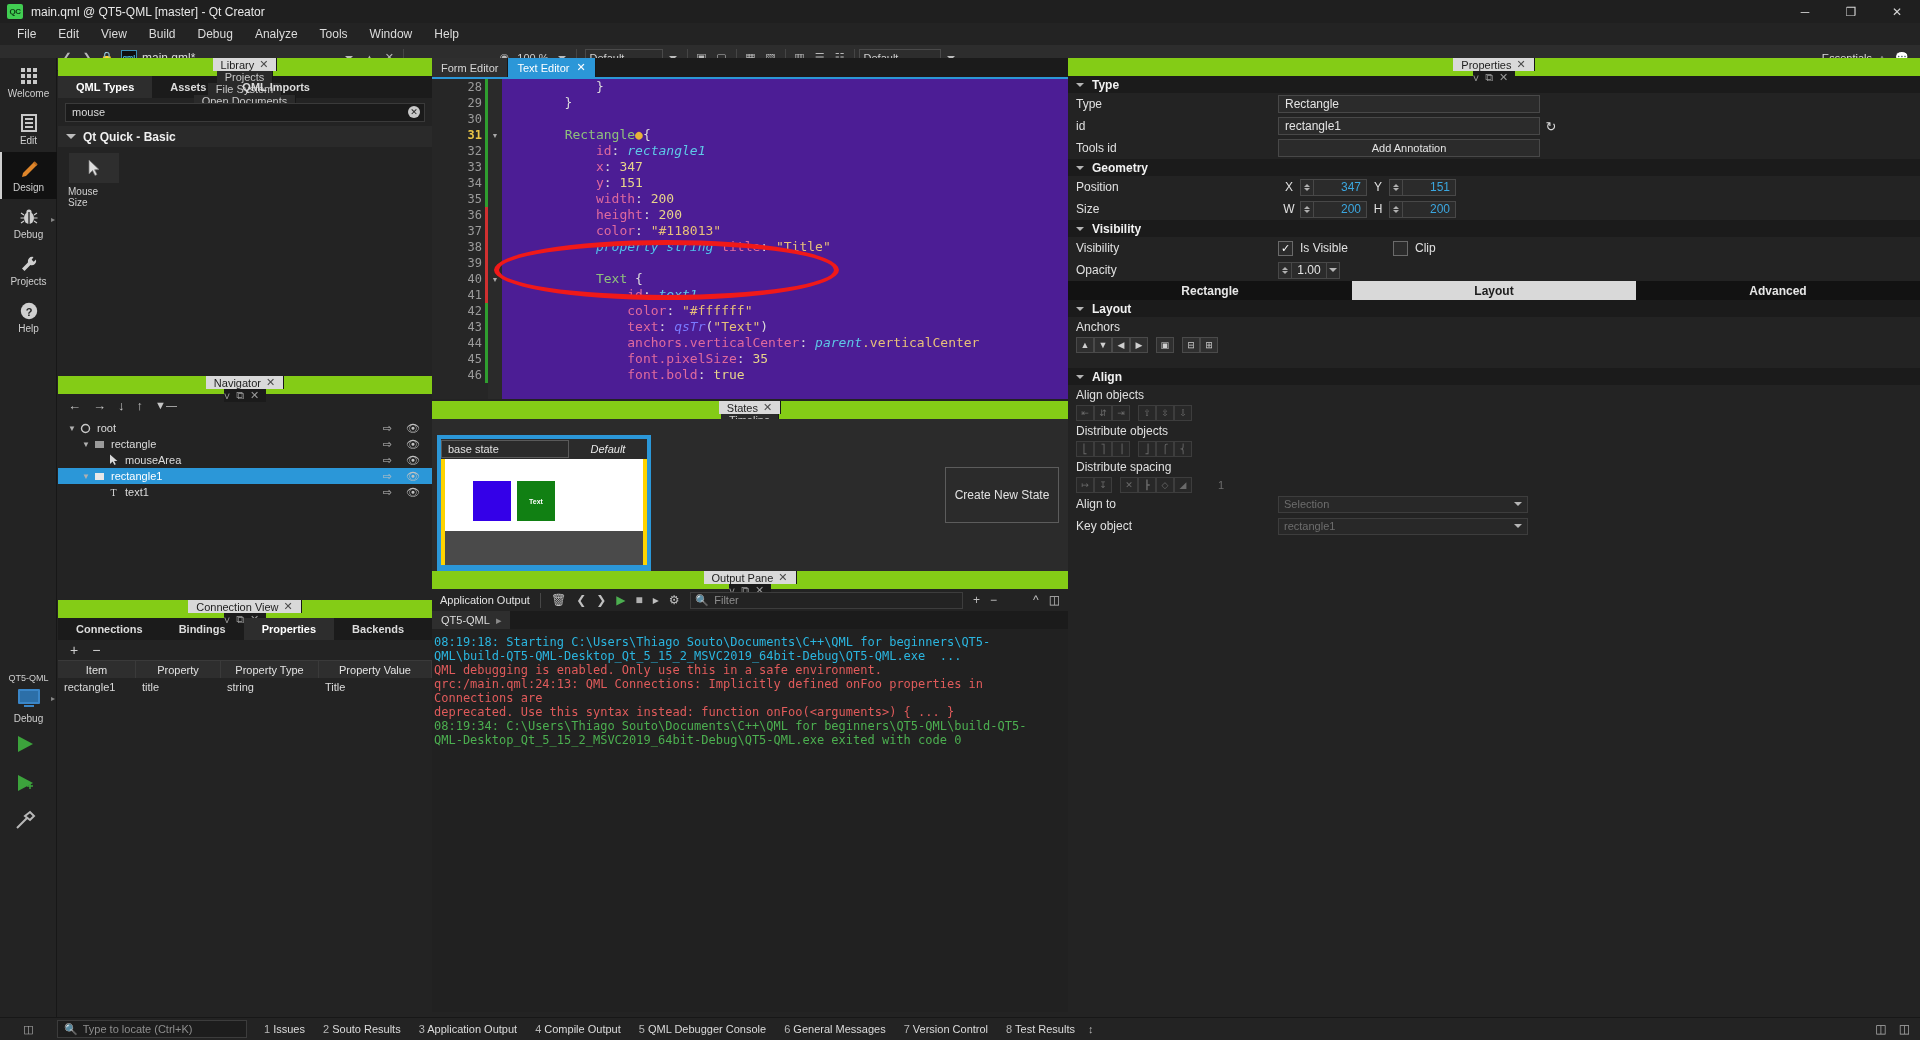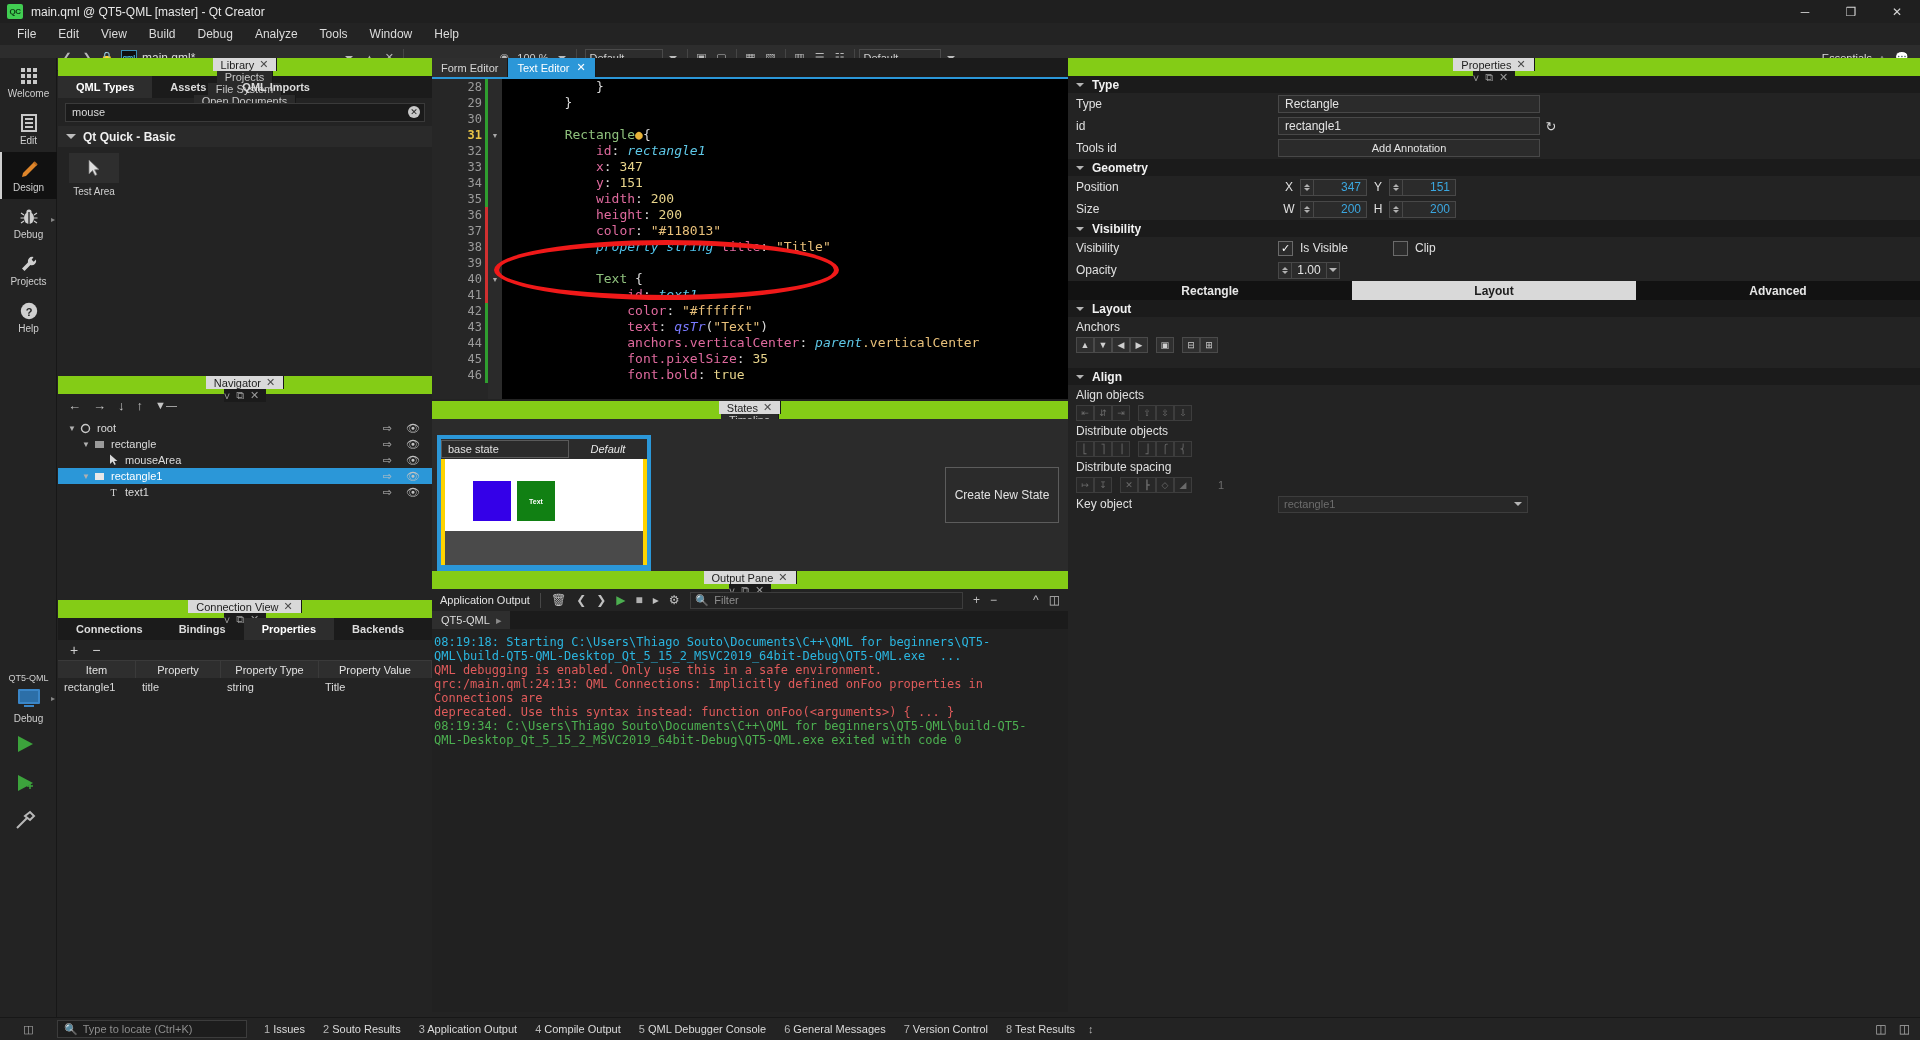--- a/index.html
+++ b/index.html
@@ -143,21 +143,21 @@
   .cv-toolbar { height: 20px; display: flex; align-items: center; gap: 14px; padding-left: 12px; color: #cfcfcf; font-size: 14px; }
   .cv-head { height: 18px; display: flex; background: #2e2e2e; font-size: 11px; color: #e2e2e2; border-top: 1px solid #3a3a3a; }
   .cv-head div { display: flex; align-items: center; justify-content: center; border-right: 1px solid #3a3a3a; }
   .cv-row { height: 18px; display: flex; font-size: 11px; color: #dcdcdc; }
   .cv-row div { display: flex; align-items: center; padding-left: 6px; }
 
   
   .editor-tabs { height: 19px; display: flex; background: #1b1b1b; }
   .etab { padding: 0 9px; display: flex; align-items: center; gap: 7px; font-size: 11px; background: #2f2f2f; color: #d6d6d6; border-right:1px solid #171717;}
   .etab.sel { background: #2b97d8; color: #fff; }
-  .code-area { position: relative; background: #000000; overflow: hidden; }
+  .code-area { position: relative; background: #4c1d95; overflow: hidden; }
   .code-top-line { height: 2px; background: #2b97d8; }
   .gutter { position: absolute; left: 0; top: 2px; width: 56px; bottom: 0; background: #262626; }
   .lnum { height: 16px; line-height: 16px; text-align: right; padding-right: 6px;
     font-family: "DejaVu Sans Mono", monospace; font-size: 12px; color: #9b9b9b; }
   .lnum.cur { color: #e8c547; font-weight: bold; }
   .foldcol { position: absolute; left: 56px; top: 2px; width: 14px; bottom: 0; background: #2a2a2a; }
   .fold { height: 16px; display: flex; align-items: center; justify-content: center; font-size: 7px; color: #a8a8a8; }
   .codelines { position: absolute; left: 70px; top: 2px; right: 0; bottom: 0;
     font-family: "DejaVu Sans Mono", monospace; font-size: 13px; white-space: pre; }
   .cl { height: 16px; line-height: 16px; }
@@ -470,21 +470,21 @@
       <span class="tri-d"></span>
       <span>Qt Quick - Basic</span>
     </div>
     <div class="lib-items">
       <div class="lib-item">
         <div class="box">
           <svg width="14" height="18" viewBox="0 0 14 18">
               <path d="M2 1 L2 15 L5.5 11.5 L8 16.5 L10 15.5 L7.6 10.8 L12 10.5 Z" fill="#dedede" stroke="#777" stroke-width="0.7"></path>
             </svg>
         </div>
-        <div class="nm">Test Area</div>
+        <div class="nm">Mouse Size</div>
       </div>
     </div>
   </div>
 
   <div class="panel" style="left:58px;top:376px;width:374px;height:224px">
     <div class="panel-tabs">
       <div class="ptab sel">
         <span>Navigator</span>
         <span class="x">✕</span>
       </div>
@@ -887,20 +887,27 @@
       <div class="ibtn dis">↦</div>
       <div class="ibtn dis">↧</div>
       <div class="ibtn dis gap">✕</div>
       <div class="ibtn dis">┣</div>
       <div class="ibtn dis">◇</div>
       <div class="ibtn dis">◢</div>
       <div style="width:26px"></div>
       <div style="font-size:11px;color:#6d6d6d">1</div>
     </div>
     <div class="prow">
+      <div class="plabel">Align to</div>
+      <div class="dropdis" style="width:250px">
+        <span>Selection</span>
+        <span class="tri-s"></span>
+      </div>
+    </div>
+    <div class="prow">
       <div class="plabel">Key object</div>
       <div class="dropdis" style="width:250px">
         <span>rectangle1</span>
         <span class="tri-s"></span>
       </div>
     </div>
   </div>
 
   <div class="statusbar">
     <div style="width:57px;display:flex;align-items:center;justify-content:center;color:#b0b0b0;font-size:11px">◫</div>

